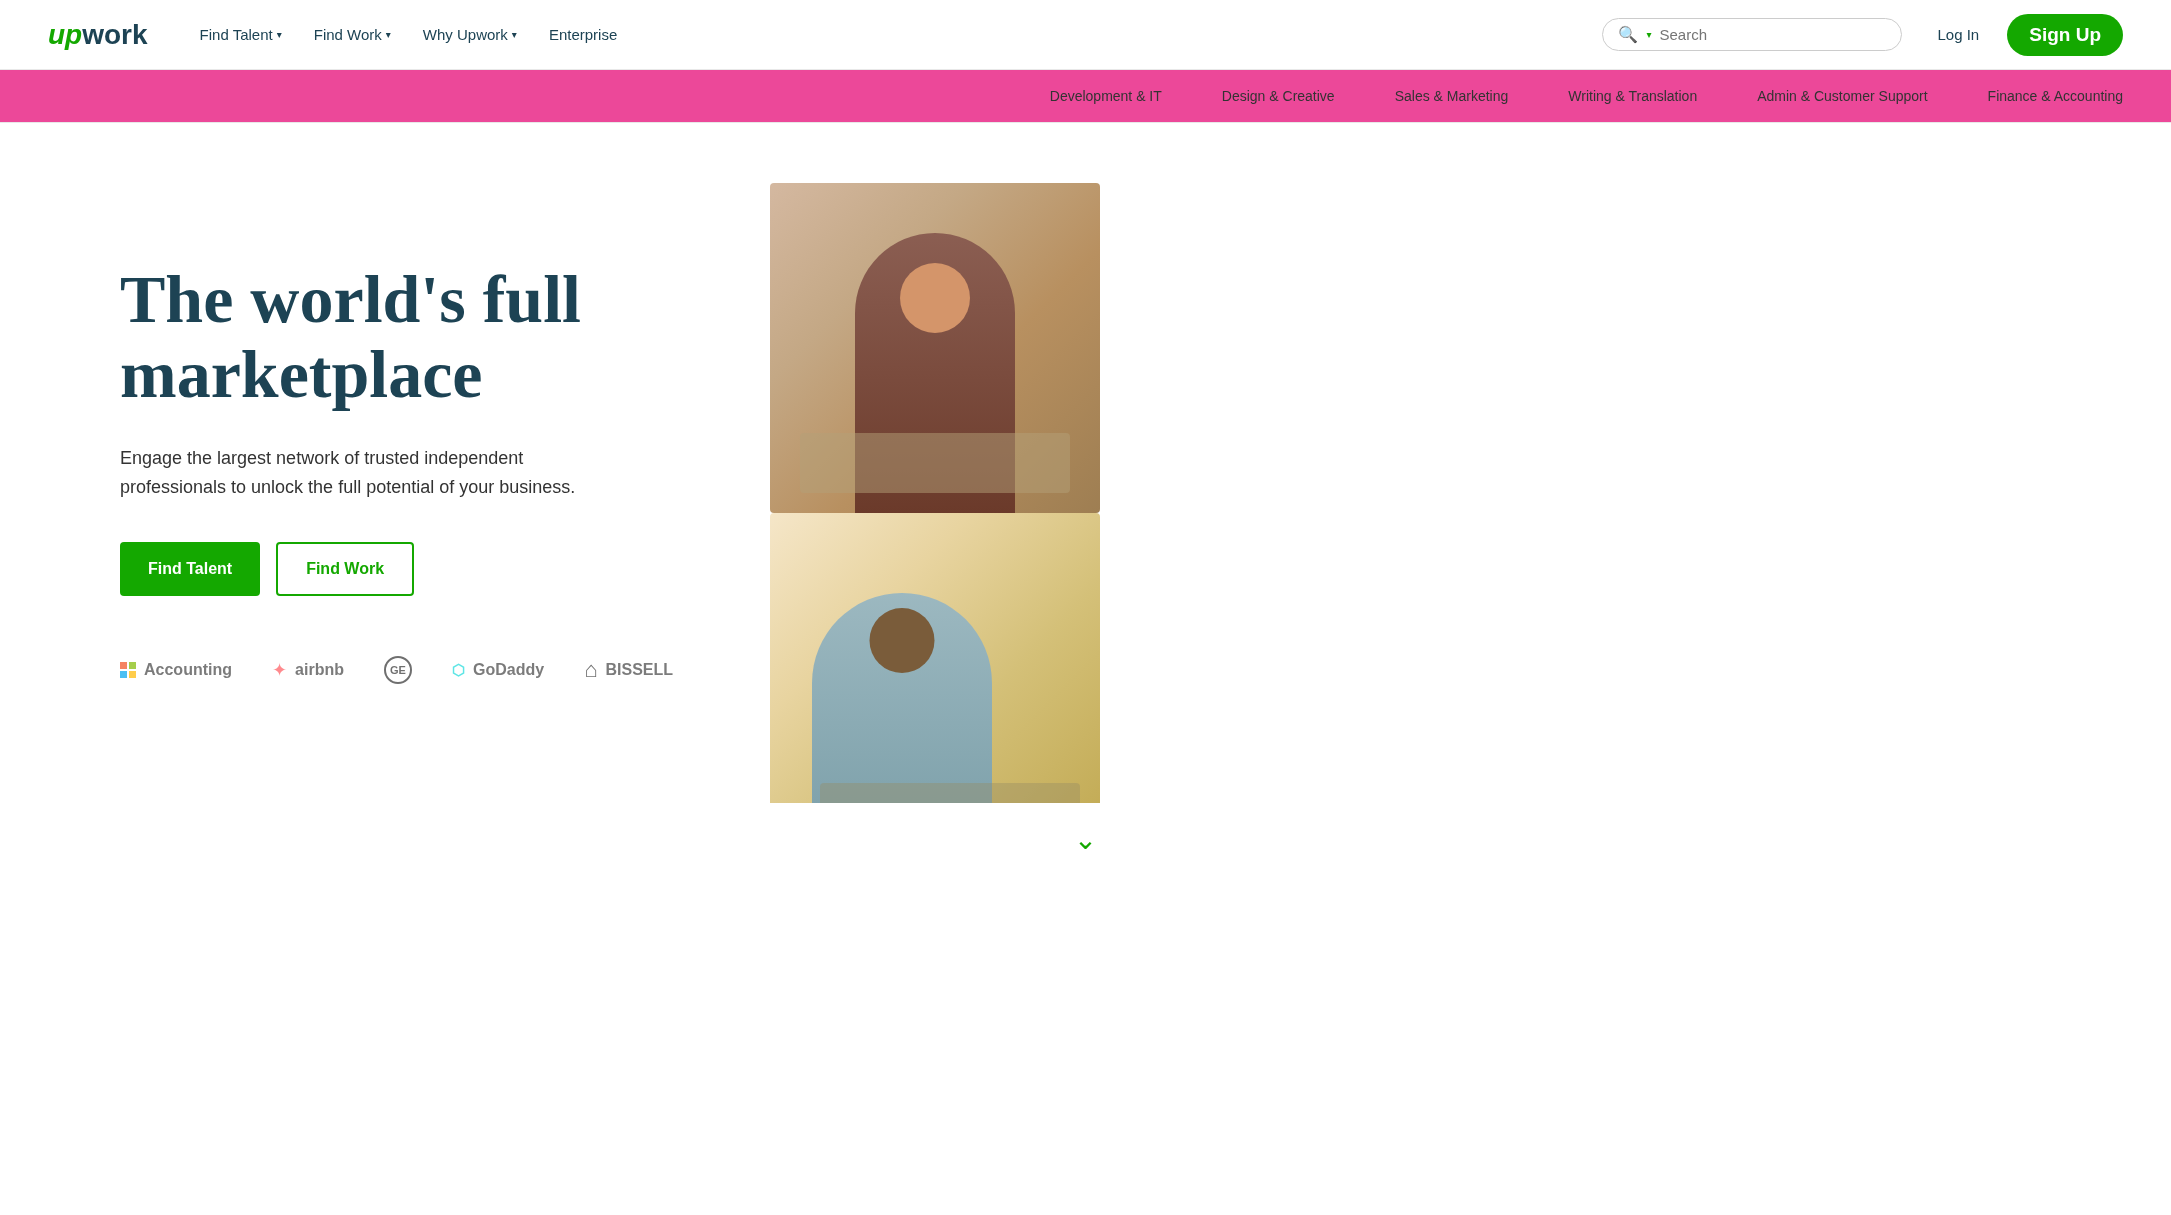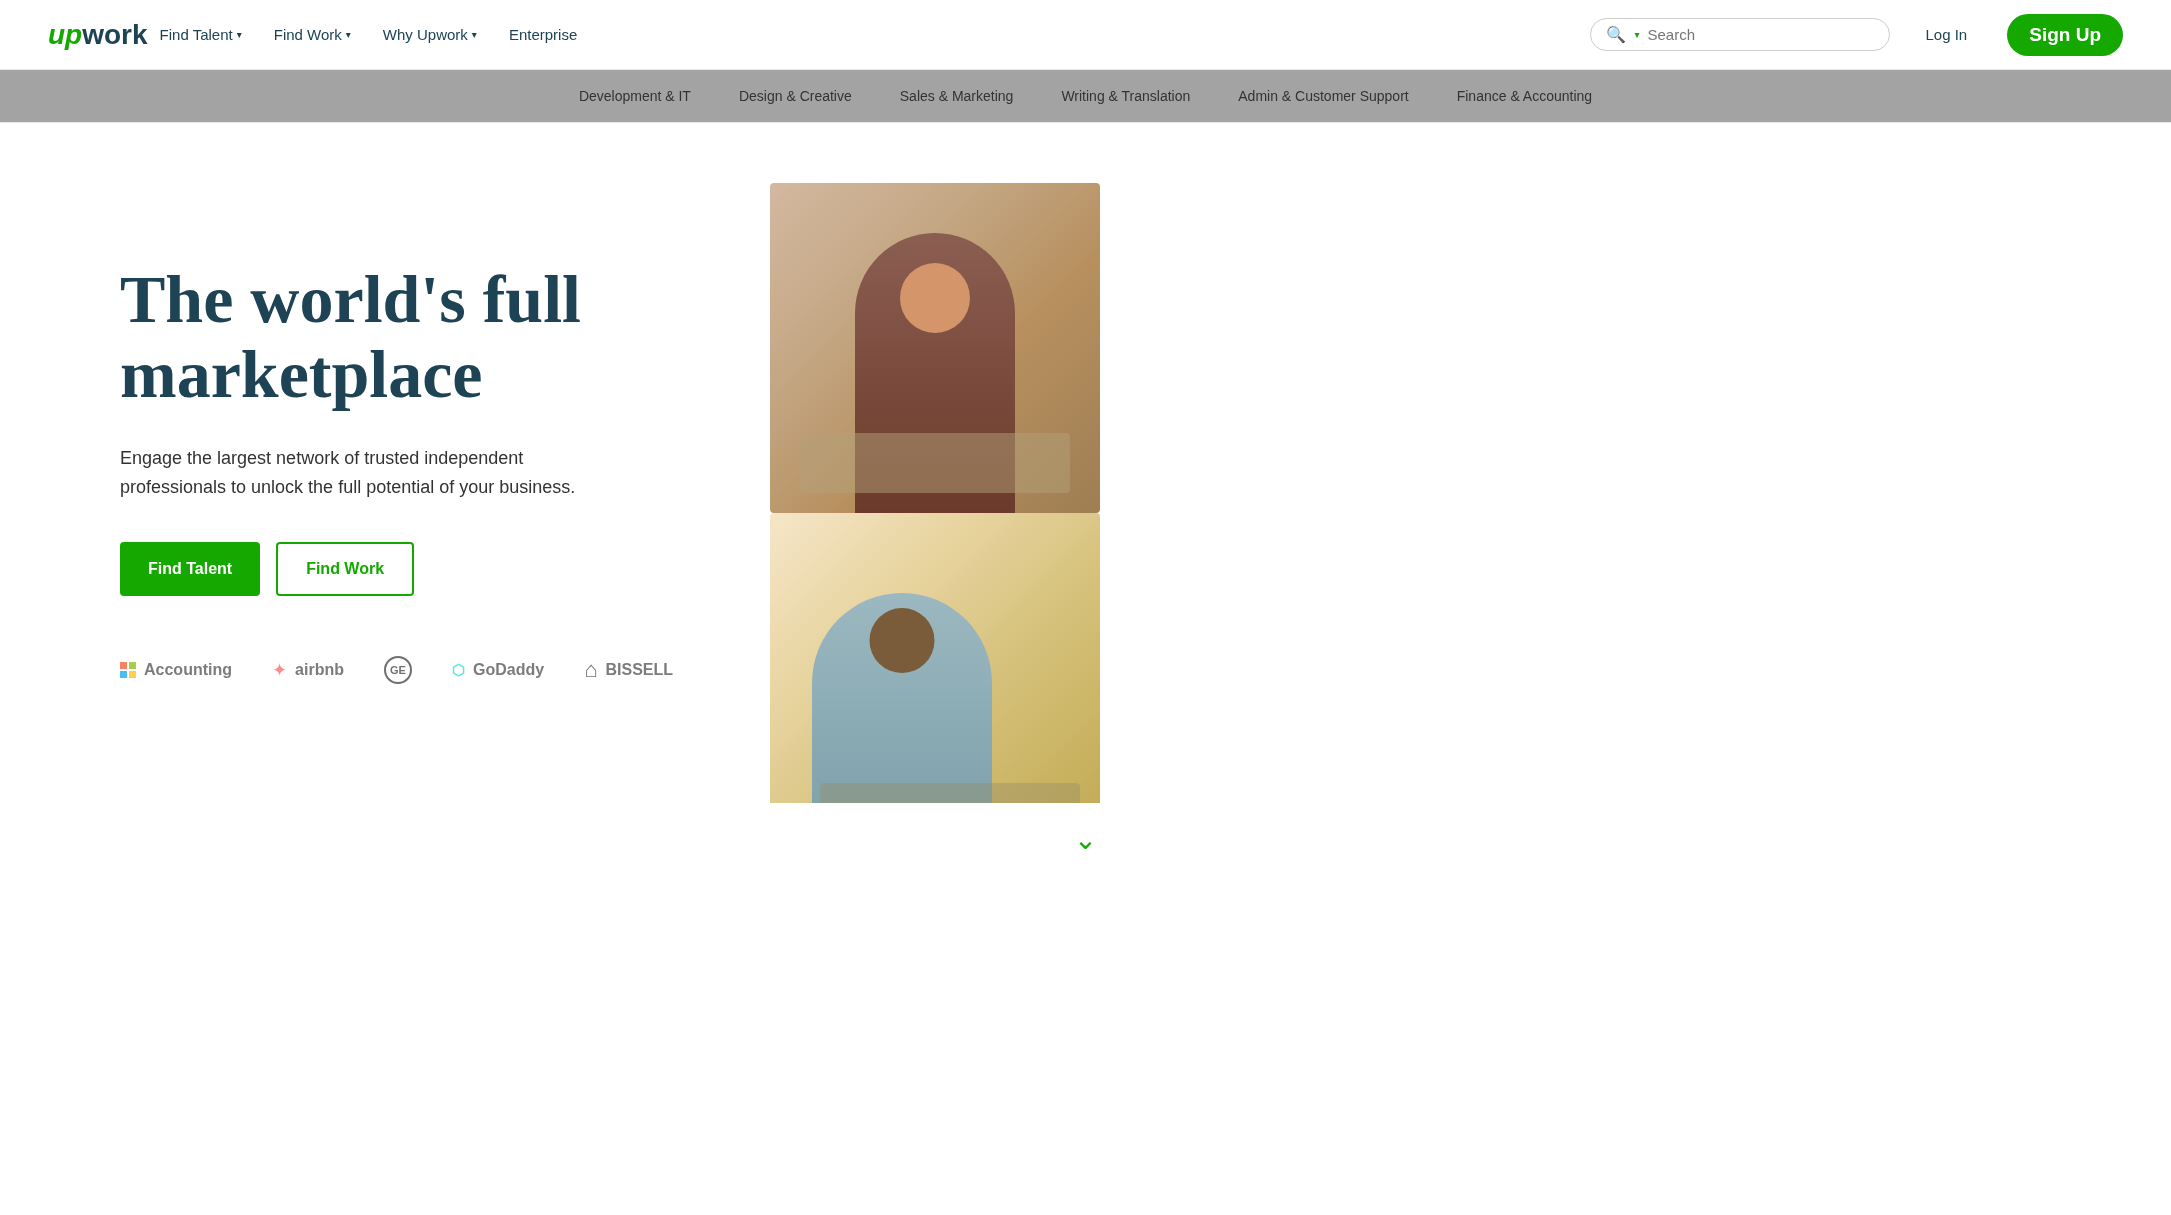--- a/index.html
+++ b/index.html
@@ -12,20 +12,21 @@
       padding: 0 48px;
       height: 70px;
       border-bottom: 1px solid #e8e8e8;
       background: #fff;
       position: relative;
       z-index: 10;
     }
     .logo {
       display: flex;
       align-items: center;
+      margin-right: 40px;
       text-decoration: none;
     }
     .nav-links {
       display: flex;
       align-items: center;
       gap: 8px;
       flex: 1;
     }
     .nav-item {
       display: flex;
@@ -65,21 +66,21 @@
       color: #14a800;
       font-size: 16px;
     }
     .search-dropdown-arrow {
       color: #14a800;
       font-size: 10px;
     }
     .nav-auth {
       display: flex;
       align-items: center;
-      gap: 28px;
+      gap: 16px;
       margin-left: 24px;
     }
     .btn-login {
       font-size: 15px;
       font-weight: 500;
       color: #1d4354;
       cursor: pointer;
       background: none;
       border: none;
       padding: 8px 12px;
@@ -92,25 +93,25 @@
       padding: 10px 22px;
       font-size: 19px;
       font-weight: 600;
       cursor: pointer;
     }
 
     
     .category-bar {
       display: flex;
       align-items: center;
-      justify-content: center;
-      gap: 48px;
+      justify-content: flex-end;
+      gap: 60px;
       padding: 14px 48px;
       border-bottom: 1px solid #e8e8e8;
-      background: #a3a3a3;
+      background: #ec4899;
     }
     .cat-item {
       font-size: 14px;
       color: #333;
       cursor: pointer;
       white-space: nowrap;
       padding: 4px 0;
     }
 
     

